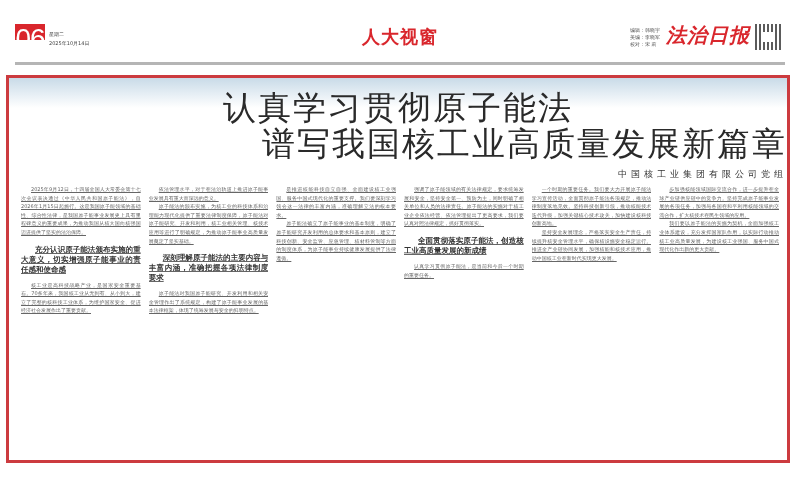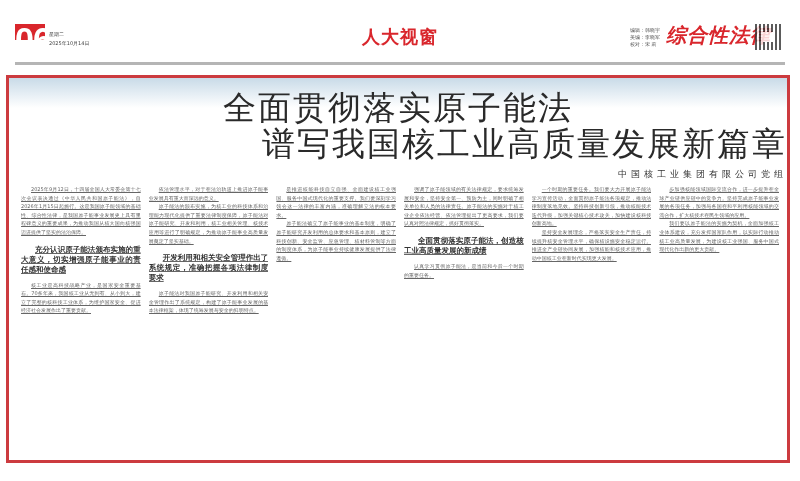--- a/index.html
+++ b/index.html
@@ -1,18 +1,18 @@
 <!DOCTYPE html>
 <html><head>
 <meta charset="utf-8">
 <style>
   html, body { margin: 0; padding: 0; background: #ffffff; }
   body { width: 800px; height: 481px; overflow: hidden; position: relative; font-family: "DejaVu Sans", sans-serif; color: #333; }
   .header { position: absolute; left: 0; top: 0; width: 800px; height: 62px; }
-  .page-num { position: absolute; left: 15px; top: 24px; width: 30px; height: 16px; background: #d9262c; color: #fff; font-family: "Liberation Sans", sans-serif; font-weight: bold; font-size: 34px; line-height: 30px; text-align: center; letter-spacing: -1px; }
+  .page-num { position: absolute; left: 15px; top: 24px; width: 30px; height: 16px; background: #d9262c; color: #fff; font-family: "Liberation Sans", sans-serif; font-weight: normal; font-size: 28px; line-height: 30px; text-align: center; letter-spacing: -1px; }
   .date-block { position: absolute; left: 49px; top: 30px; font-size: 5px; line-height: 9px; color: #444; }
   .section-title { position: absolute; left: 340px; top: 22px; width: 120px; text-align: center; font-size: 18px; font-weight: bold; color: #d9262c; letter-spacing: 1px; line-height: 30px; }
   .credits { position: absolute; left: 630px; top: 27px; font-size: 5px; line-height: 7px; color: #555; }
   .brand { position: absolute; left: 666px; top: 22px; font-family: "DejaVu Serif", serif; font-size: 20px; font-weight: bold; font-style: italic; color: #d9262c; line-height: 26px; letter-spacing: 1px; }
   .qr { position: absolute; left: 755px; top: 24px; width: 26px; height: 26px; background:
       repeating-linear-gradient(90deg, #333 0 2px, #fff 2px 4px),
       #333; opacity: 0.8; }
   .qr::after { content: ""; position: absolute; left: 8px; top: 8px; width: 10px; height: 10px; background: #fff; }
   .rule { position: absolute; left: 15px; top: 62px; width: 770px; height: 3px; background: #b5b5b5; }
 
@@ -36,41 +36,41 @@
   <div class="date-block">
     <div>星期二</div>
     <div>2025年10月14日</div>
   </div>
   <div class="section-title">人大视窗</div>
   <div class="credits">
     <div>编辑：韩晓宇</div>
     <div>美编：李晓军</div>
     <div>校对：宋 莉</div>
   </div>
-  <div class="brand">综合性法律</div>
+  <div class="brand">法治日报</div>
   <div class="qr"></div>
 </div>
 <div class="rule"></div>
 
 <div class="article">
   <div class="article-gradient"></div>
-  <div class="title title-1">全面贯彻落实原子能法</div>
+  <div class="title title-1">认真学习贯彻原子能法</div>
   <div class="title title-2">谱写我国核工业高质量发展新篇章</div>
   <div class="byline">中国核工业集团有限公司党组</div>
 
   <div class="columns">
     <div class="col">
       <p>2025年9月12日，十四届全国人大常委会第十七次会议表决通过《中华人民共和国原子能法》，自2026年1月15日起施行。这是我国原子能领域的基础性、综合性法律，是我国原子能事业发展史上具有里程碑意义的重要成果，为推动我国从核大国向核强国迈进提供了坚实的法治保障。</p>
       <div class="subhead">充分认识原子能法颁布实施的重大意义，切实增强原子能事业的责任感和使命感</div>
       <p>核工业是高科技战略产业，是国家安全重要基石。70多年来，我国核工业从无到有、从小到大，建立了完整的核科技工业体系，为维护国家安全、促进经济社会发展作出了重要贡献。</p>
     </div>
     <div class="col">
       <p>依法管理水平，对于在法治轨道上推进原子能事业发展具有重大而深远的意义。</p>
       <p>原子能法的颁布实施，为核工业的科技体系和治理能力现代化提供了重要法律制度保障，原子能法对原子能研究、开发和利用，核工业相关管理、核技术应用等进行了明确规定，为推动原子能事业高质量发展奠定了坚实基础。</p>
-      <div class="subhead">开发利用和相关安全管理作出了系统规定，准确把握各项法律制度要求</div>
+      <div class="subhead">深刻理解原子能法的主要内容与丰富内涵，准确把握各项法律制度要求</div>
       <p>原子能法对我国原子能研究、开发利用和相关安全管理作出了系统规定，构建了原子能事业发展的基本法律框架，体现了统筹发展与安全的鲜明特点。</p>
     </div>
     <div class="col">
       <p>是推进核能科技自立自强、全面建设核工业强国、服务中国式现代化的重要支撑。我们要深刻学习领会这一法律的丰富内涵，准确理解立法的根本要求。</p>
       <p>原子能法确立了原子能事业的基本制度，明确了原子能研究开发利用的总体要求和基本原则，建立了科技创新、安全监管、应急管理、核材料管制等方面的制度体系，为原子能事业持续健康发展提供了法律遵循。</p>
     </div>
     <div class="col">
       <p>强调了原子能领域的有关法律规定，要求统筹发展和安全，坚持安全第一、预防为主，同时明确了相关单位和人员的法律责任。原子能法的实施对于核工业企业依法经营、依法管理提出了更高要求，我们要认真对照法律规定，抓好贯彻落实。</p>
       <div class="subhead">全面贯彻落实原子能法，创造核工业高质量发展的新成绩</div>
       <p>认真学习贯彻原子能法，是当前和今后一个时期的重要任务。</p>

